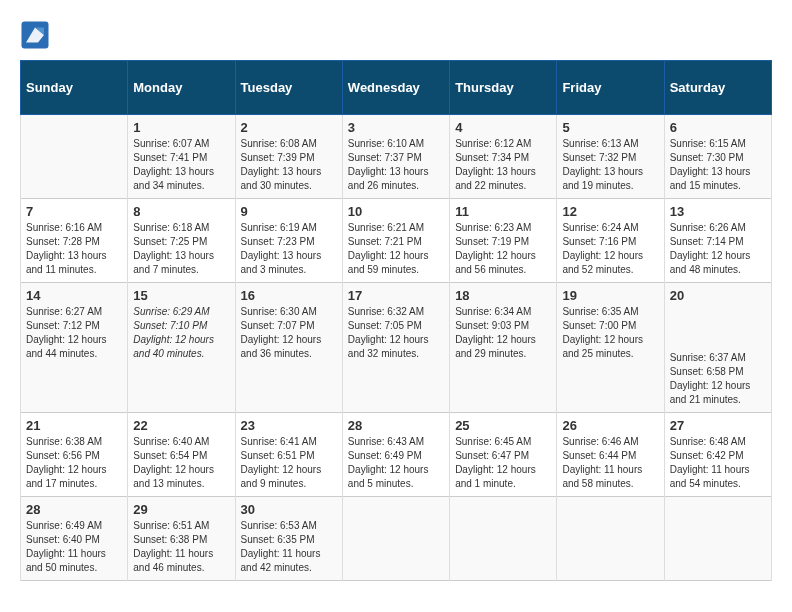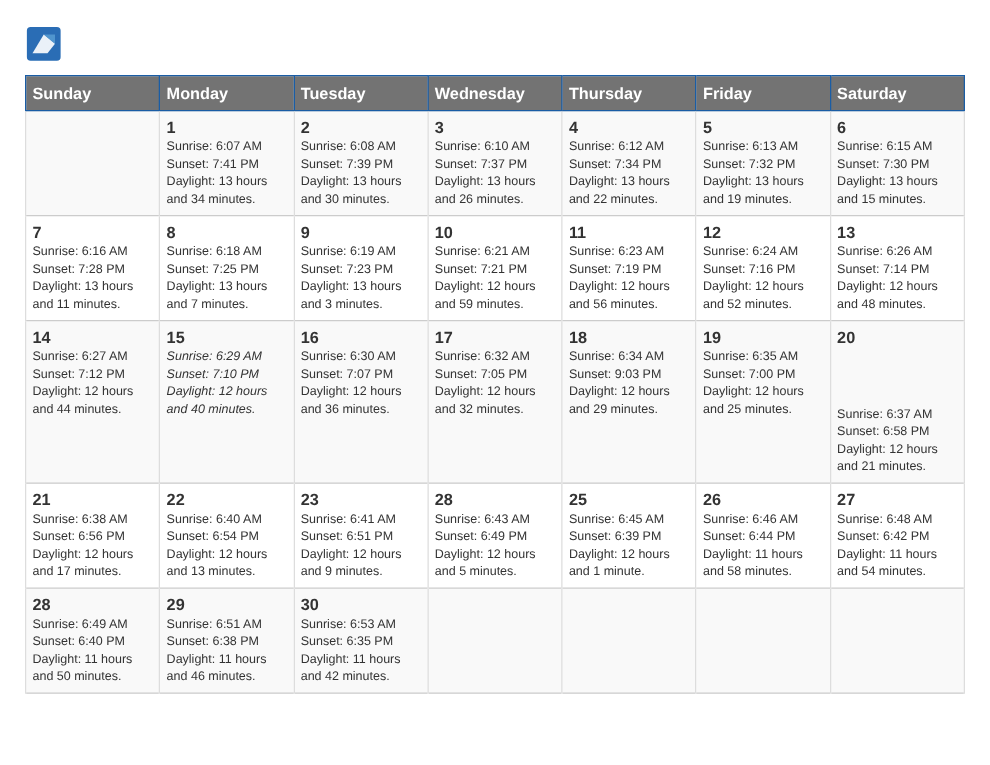--- a/index.html
+++ b/index.html
@@ -47,24 +47,24 @@
       font-size: 16px;
       font-weight: normal;
       color: #555;
     }
     table {
       width: 100%;
       border-collapse: collapse;
       font-size: 11px;
     }
     thead tr th {
-      background-color: #737373;
+      background-color: #0c4a6e;
       color: #fff;
       text-align: left;
-      padding: 6px 5px;
+      padding: 19px 5px;
       font-size: 13px;
       font-weight: bold;
       border: 1px solid #1a5da5;
     }
     tbody tr {
       border-bottom: 1px solid #ccc;
     }
     tbody tr td {
       vertical-align: top;
       padding: 5px 5px;
@@ -293,21 +293,21 @@
         <td>
           <span class="day-num">28</span>
           <div class="day-info" style="white-space: pre-line;">Sunrise: 6:43 AM
 Sunset: 6:49 PM
 Daylight: 12 hours
 and 5 minutes.</div>
         </td>
         <td>
           <span class="day-num">25</span>
           <div class="day-info" style="white-space: pre-line;">Sunrise: 6:45 AM
-Sunset: 6:39 PM
+Sunset: 6:47 PM
 Daylight: 12 hours
 and 1 minute.</div>
         </td>
         <td>
           <span class="day-num">26</span>
           <div class="day-info" style="white-space: pre-line;">Sunrise: 6:46 AM
 Sunset: 6:44 PM
 Daylight: 11 hours
 and 58 minutes.</div>
         </td>

